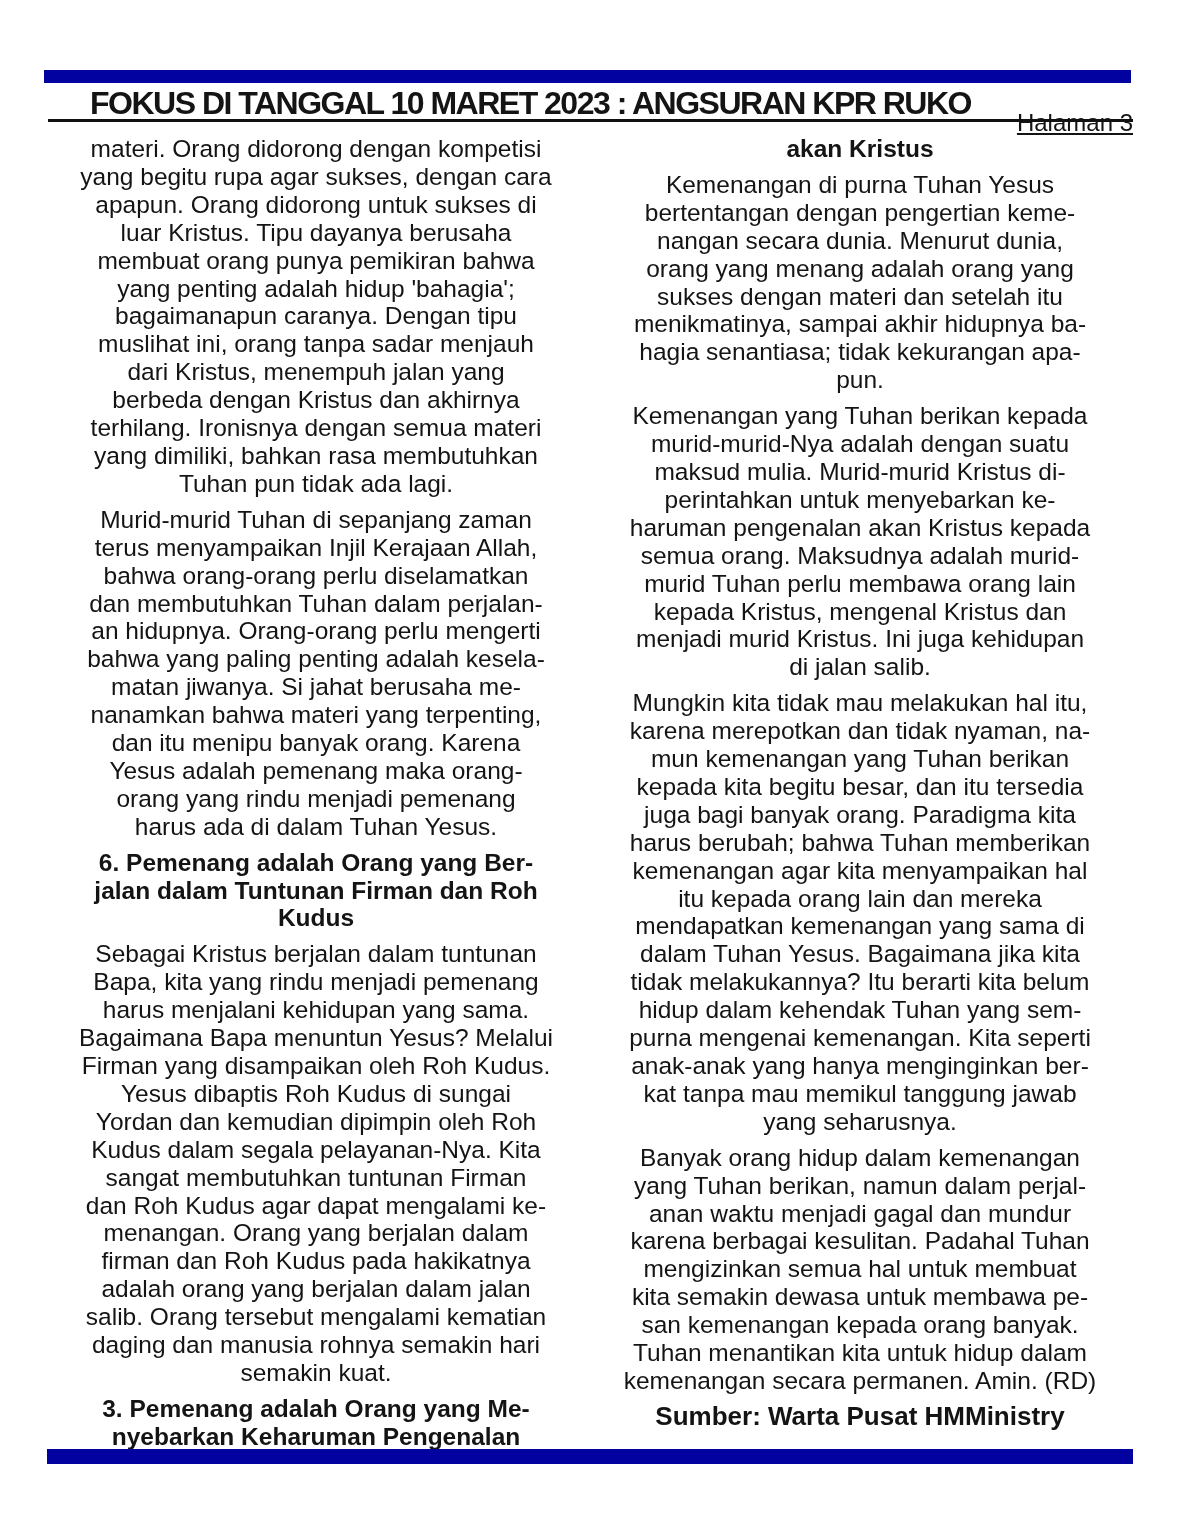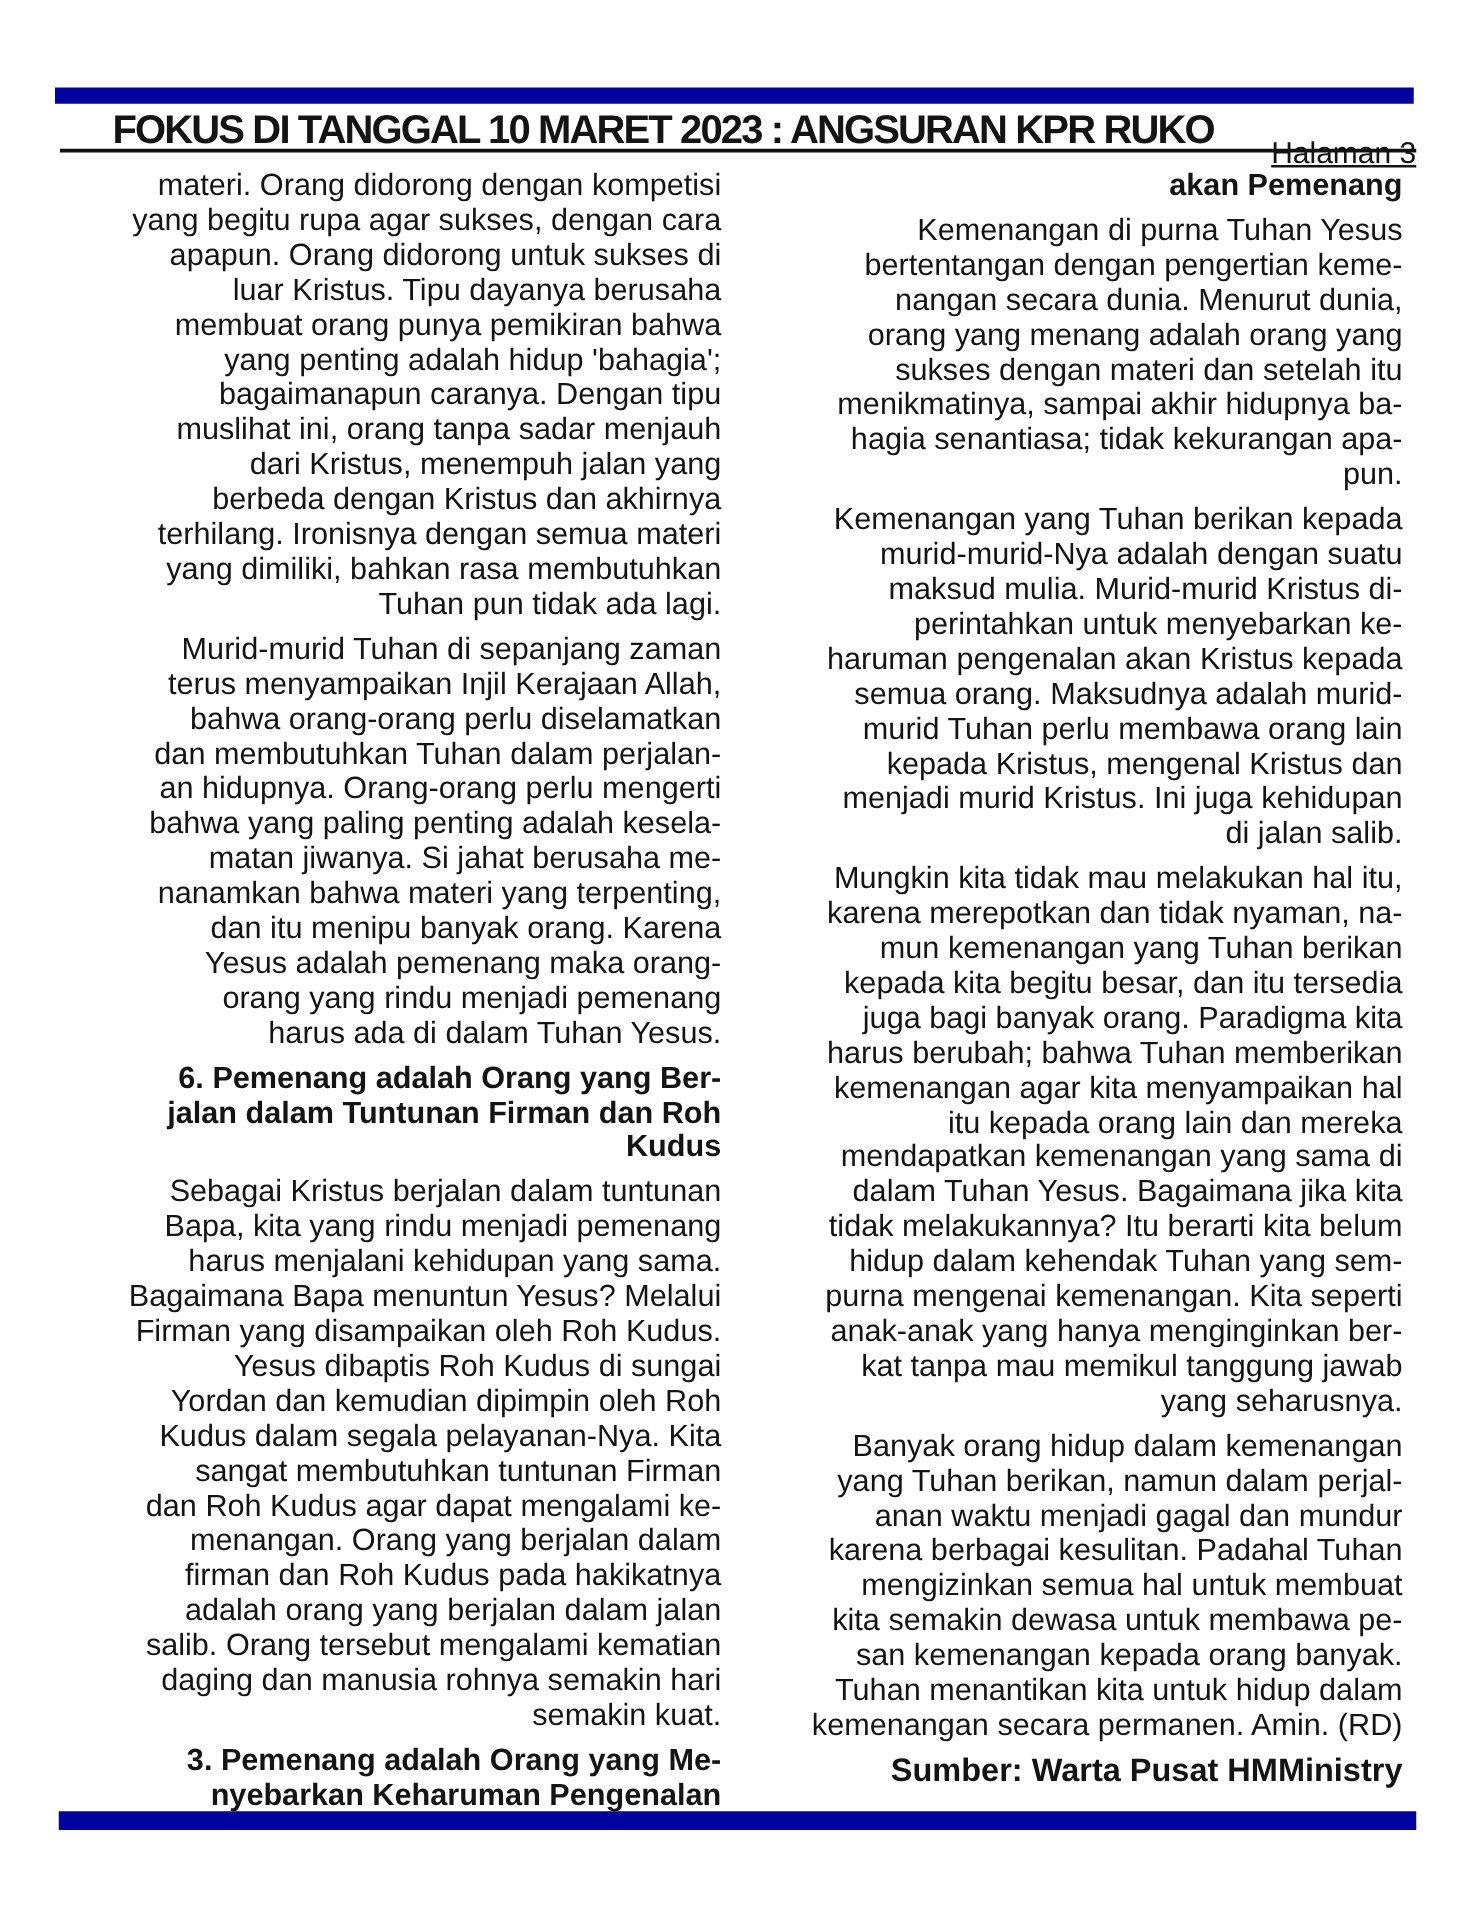--- a/index.html
+++ b/index.html
@@ -43,21 +43,21 @@
     position: absolute;
     top: 135px;
   }
   .col-left  { left: 55px;  width: 522px; }
   .col-right { left: 598px; width: 524px; }
   .block {
     font-size: 24.5px;
     line-height: 27.9px;
     white-space: pre-line;
     margin-bottom: 8px;
-    text-align: right;
+    text-align: center;
   }
   .heading { font-weight: bold; }
   .source {
     font-weight: bold;
     font-size: 26px;
     margin-top: 6px;
   }
   .bottombar {
     position: absolute;
     left: 47px; top: 1449px;
@@ -129,21 +129,21 @@
 firman dan Roh Kudus pada hakikatnya
 adalah orang yang berjalan dalam jalan
 salib. Orang tersebut mengalami kematian
 daging dan manusia rohnya semakin hari
 semakin kuat.</div>
     <div class="block heading">3. Pemenang adalah Orang yang Me-
 nyebarkan Keharuman Pengenalan</div>
   </div>
 
   <div class="column col-right">
-    <div class="block heading">akan Pemenang</div>
+    <div class="block heading">akan Kristus</div>
     <div class="block paragraph">Kemenangan di purna Tuhan Yesus
 bertentangan dengan pengertian keme-
 nangan secara dunia. Menurut dunia,
 orang yang menang adalah orang yang
 sukses dengan materi dan setelah itu
 menikmatinya, sampai akhir hidupnya ba-
 hagia senantiasa; tidak kekurangan apa-
 pun.</div>
     <div class="block paragraph">Kemenangan yang Tuhan berikan kepada
 murid-murid-Nya adalah dengan suatu

